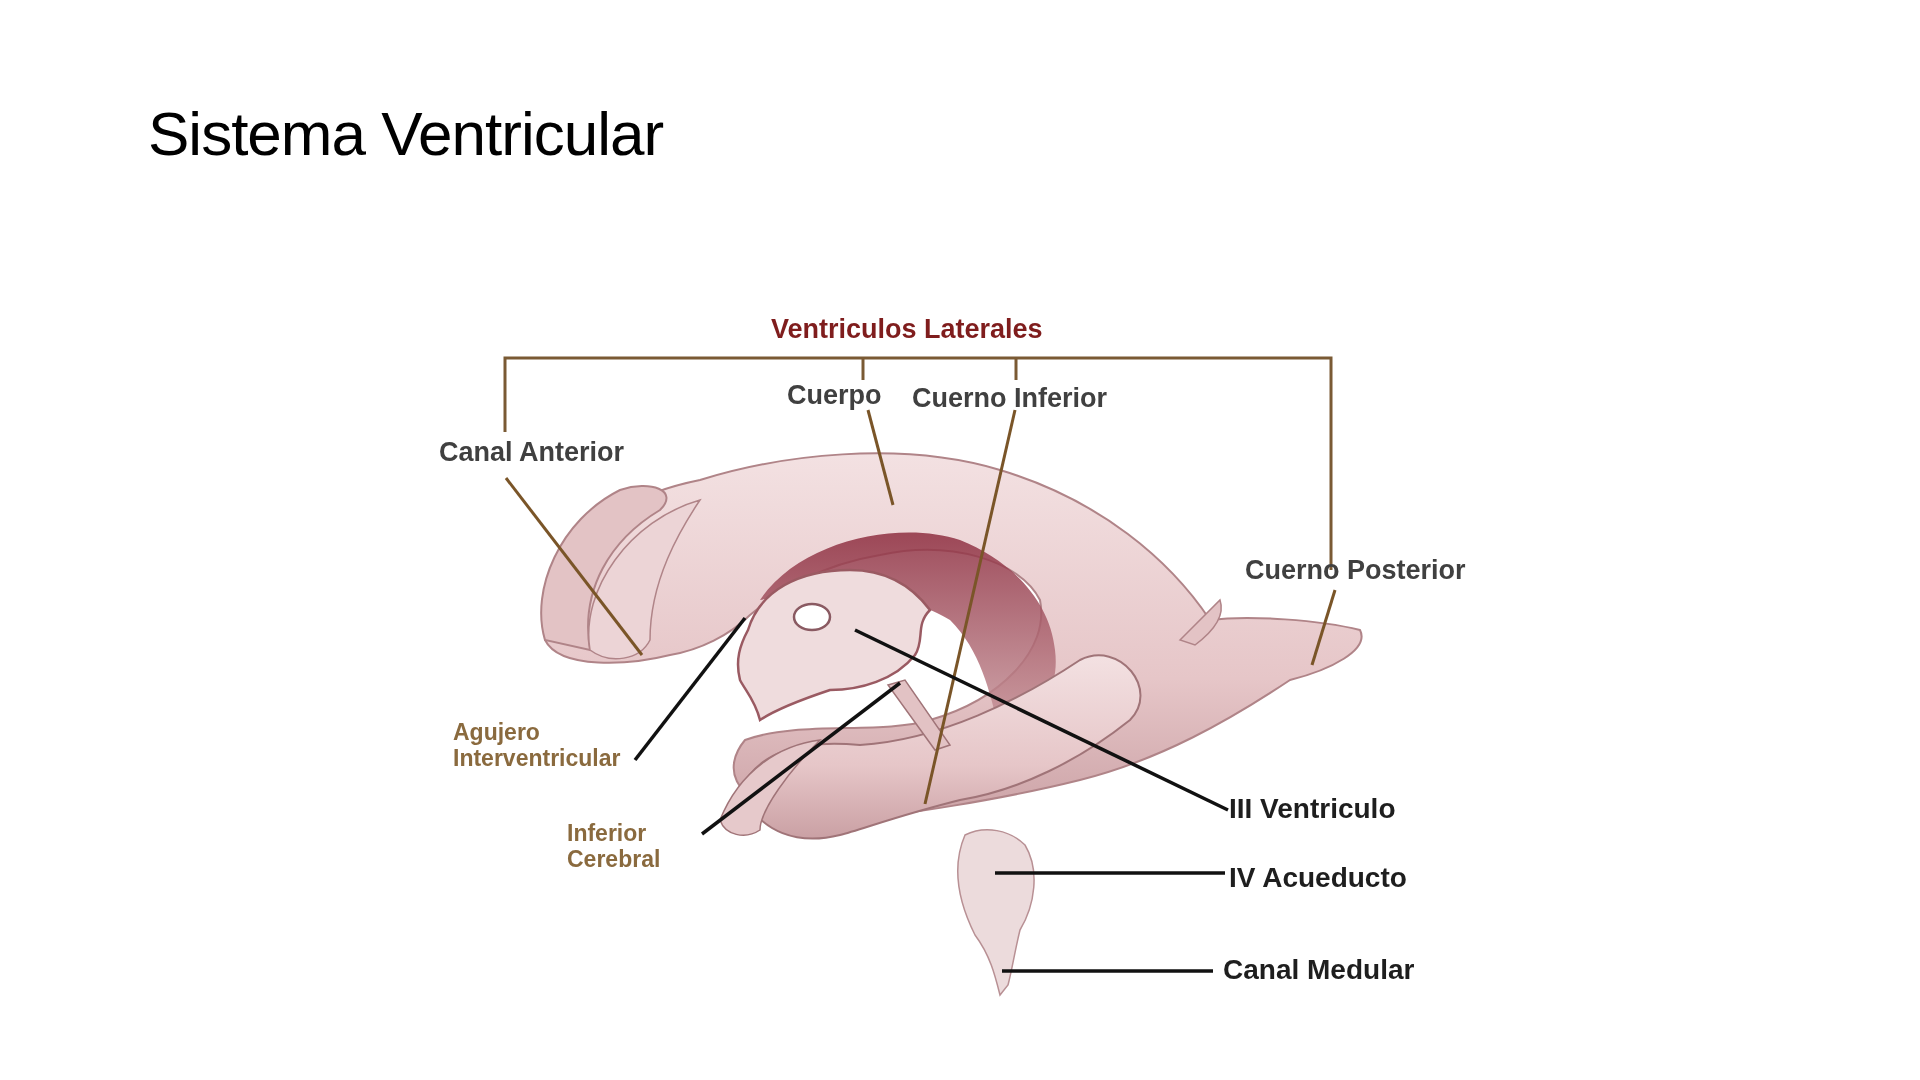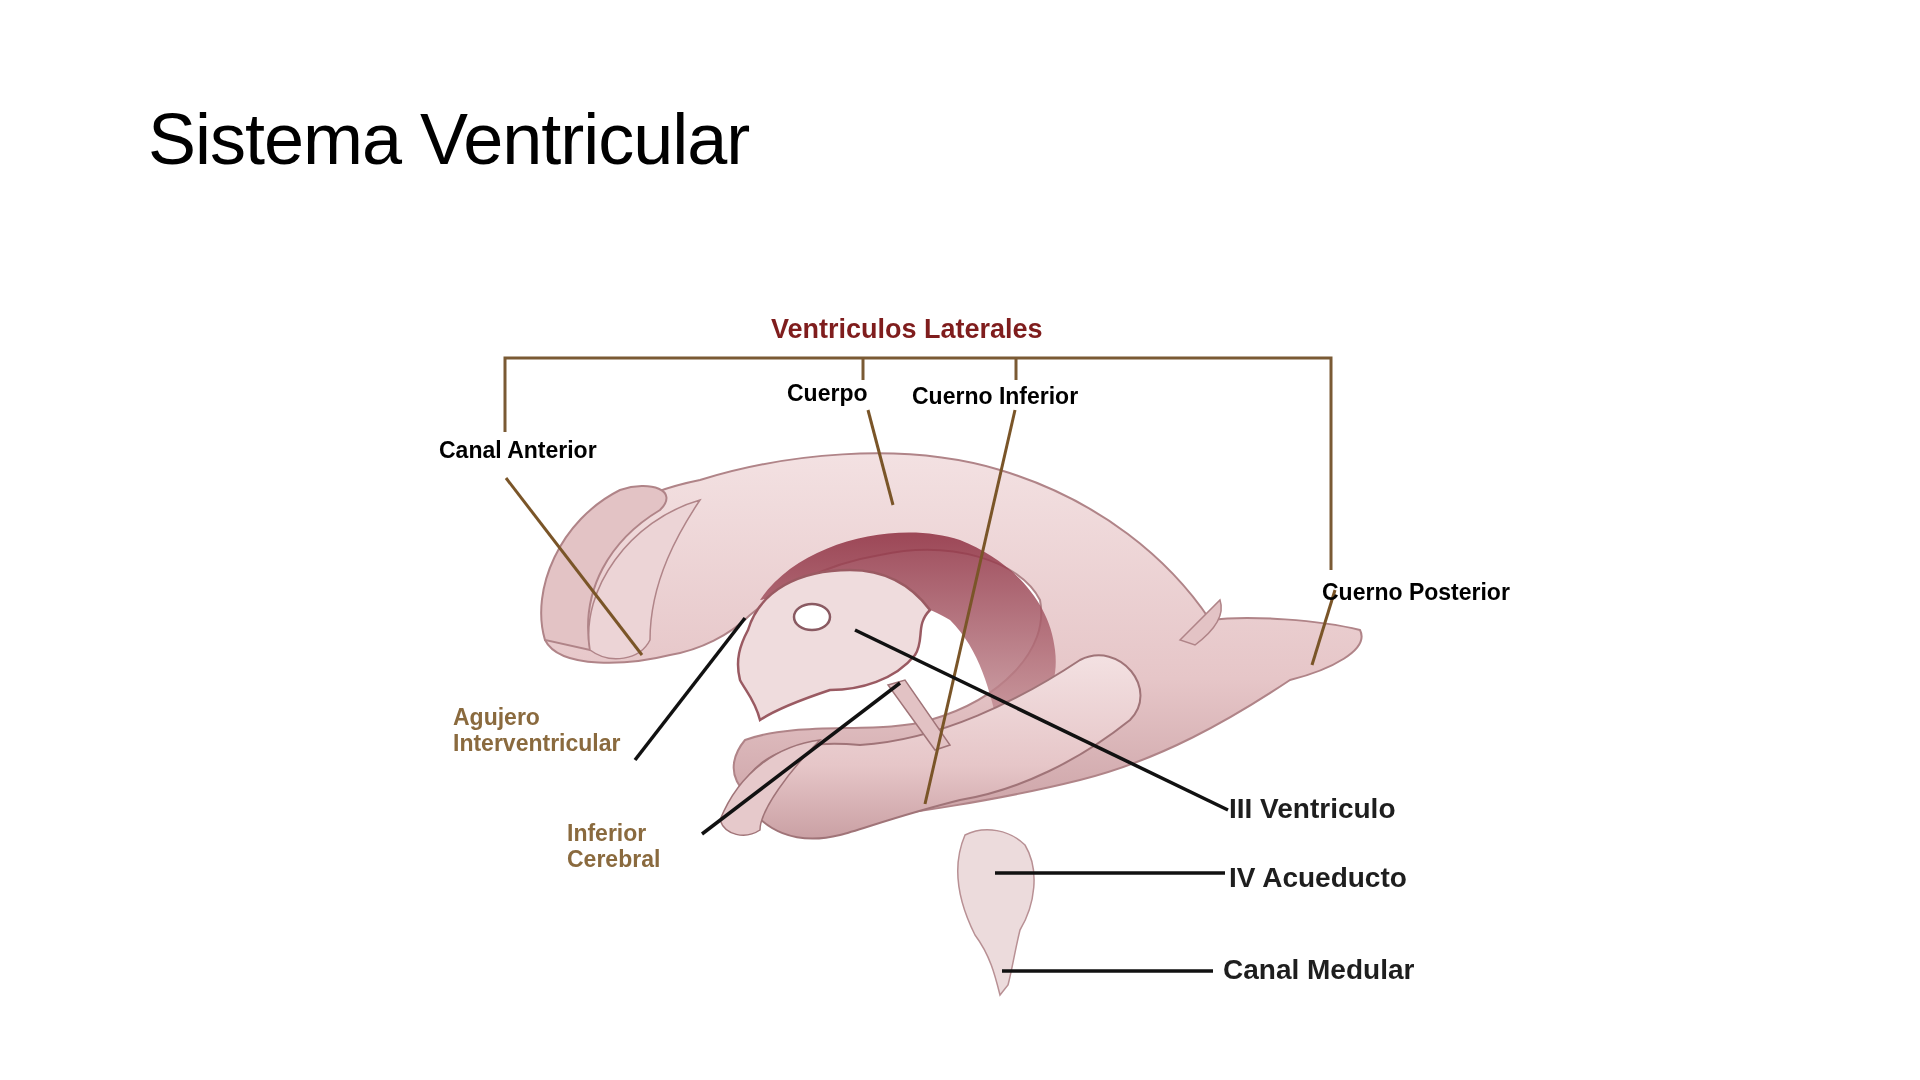--- a/index.html
+++ b/index.html
@@ -1,20 +1,20 @@
 <!DOCTYPE html>
 <html><head>
 <meta charset="utf-8">
 <style>
   html, body { margin:0; padding:0; background:#ffffff; }
   body { width:1920px; height:1080px; position:relative; overflow:hidden; font-family:"Liberation Sans", sans-serif; }
-  .slide-title { position:absolute; left:148px; top:98px; font-size:72px; color:#000; font-family:"Liberation Sans", sans-serif; letter-spacing:-1px; white-space:nowrap; }
+  .slide-title { position:absolute; left:148px; top:98px; font-size:62px; color:#000; font-family:"Liberation Sans", sans-serif; letter-spacing:-1px; white-space:nowrap; }
   .diagram { position:absolute; left:0; top:0; width:1920px; height:1080px; }
   .lbl { position:absolute; font-family:"Liberation Sans", sans-serif; font-weight:bold; white-space:nowrap; line-height:1.15; }
-  .lbl.dark { color:#000000; font-size:23px; }
+  .lbl.dark { color:#404040; font-size:27px; }
   .lbl.big { color:#1e1e1e; font-size:28px; }
   .lbl.head { color:#7f1d1d; font-size:27px; }
   .lbl.brown { color:#8a6a3e; font-size:23px; }
 </style>
 </head>
 <body>
 
 <div class="slide-title">Sistema Ventricular</div>
 
 <svg class="diagram" viewBox="0 0 1920 1080" xmlns="http://www.w3.org/2000/svg">
@@ -71,22 +71,22 @@
     <line x1="855" y1="630" x2="1228" y2="810"></line>
     <line x1="995" y1="873" x2="1225" y2="873"></line>
     <line x1="1002" y1="971" x2="1213" y2="971"></line>
   </g>
 </svg>
 
 <div class="lbl head" style="left:771px; top:314px;">Ventriculos Laterales</div>
 <div class="lbl dark" style="left:787px; top:380px;">Cuerpo</div>
 <div class="lbl dark" style="left:912px; top:383px;text-align:right;">Cuerno Inferior</div>
 <div class="lbl dark" style="left:439px; top:437px;">Canal Anterior</div>
-<div class="lbl dark" style="left:1322px; top:555px;margin-top:24px;">Cuerno Posterior</div>
-<div class="lbl brown" style="left:453px; top:704px;">
+<div class="lbl dark" style="left:1245px; top:555px;">Cuerno Posterior</div>
+<div class="lbl brown" style="left:453px; top:719px;">
   <div>Agujero</div>
   <div>Interventricular</div>
 </div>
 <div class="lbl brown" style="left:567px; top:820px;">
   <div>Inferior</div>
   <div>Cerebral</div>
 </div>
 <div class="lbl big" style="left:1229px; top:793px;">III Ventriculo</div>
 <div class="lbl big" style="left:1229px; top:862px;">IV Acueducto</div>
 <div class="lbl big" style="left:1223px; top:954px;">Canal Medular</div>

